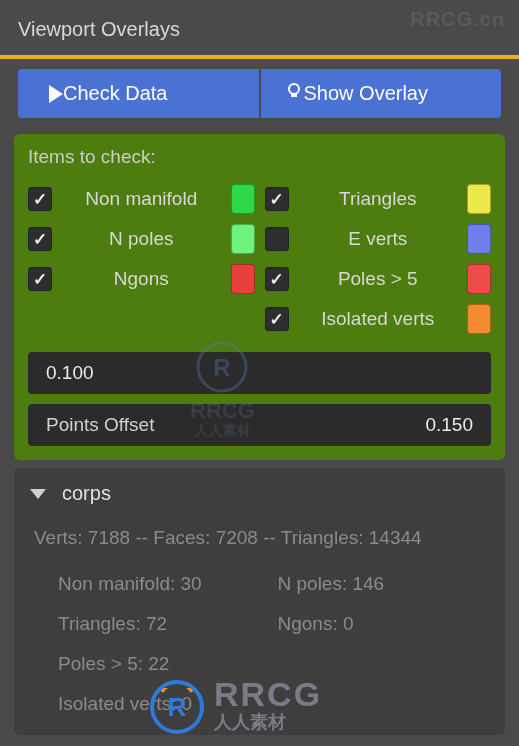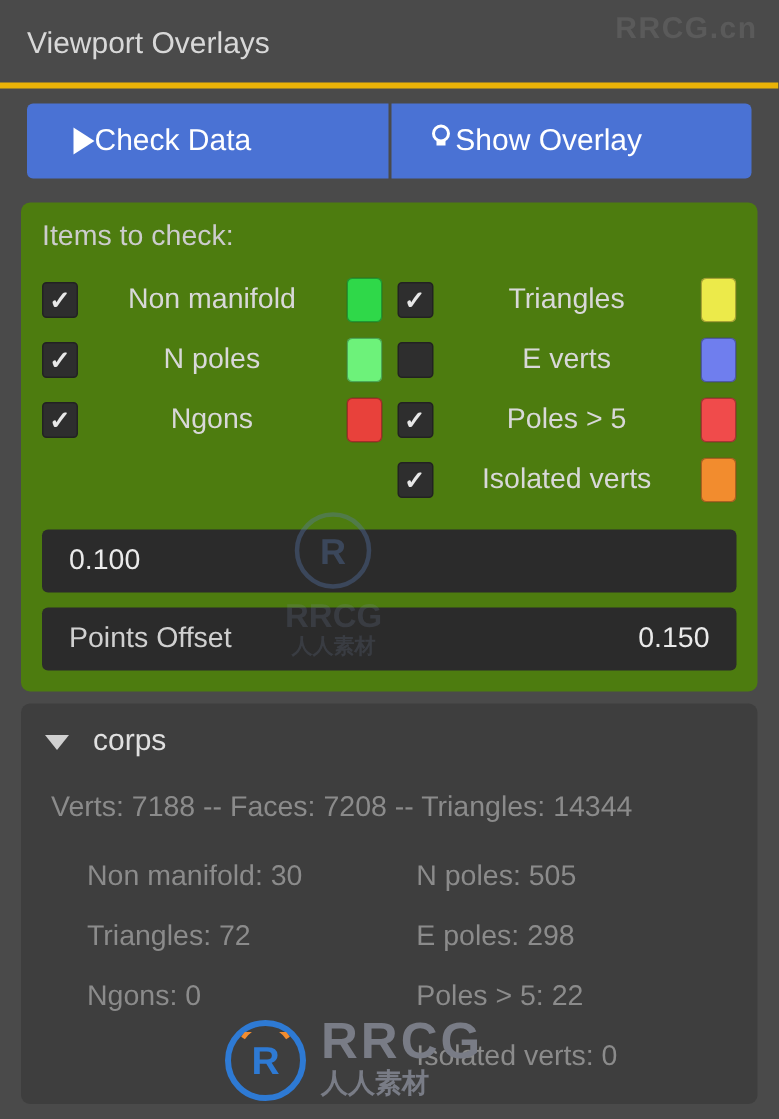--- a/index.html
+++ b/index.html
@@ -263,23 +263,22 @@
 </div>
 
 <div class="stats-section">
   <div class="stats-header">
     <span class="disclosure"></span>
     <span class="stats-title">corps</span>
   </div>
   <div class="stats-summary">Verts: 7188 -- Faces: 7208 -- Triangles: 14344</div>
   <div class="stats-grid" id="stats-grid">
       <div>Non manifold: 30</div>
-      <div>N poles: 505</div>
+      <div>N poles: 146</div>
       <div>Triangles: 72</div>
-      <div>E poles: 298</div>
       <div>Ngons: 0</div>
       <div>Poles &gt; 5: 22</div>
       <div></div>
       <div>Isolated verts: 0</div>
     </div>
 </div>
 
 <div class="wm-center">
   <svg width="54" height="54" viewBox="0 0 54 54" style="opacity:0.35">
       <circle cx="27" cy="27" r="24" fill="none" stroke="#5a7bb5" stroke-width="3"></circle>

